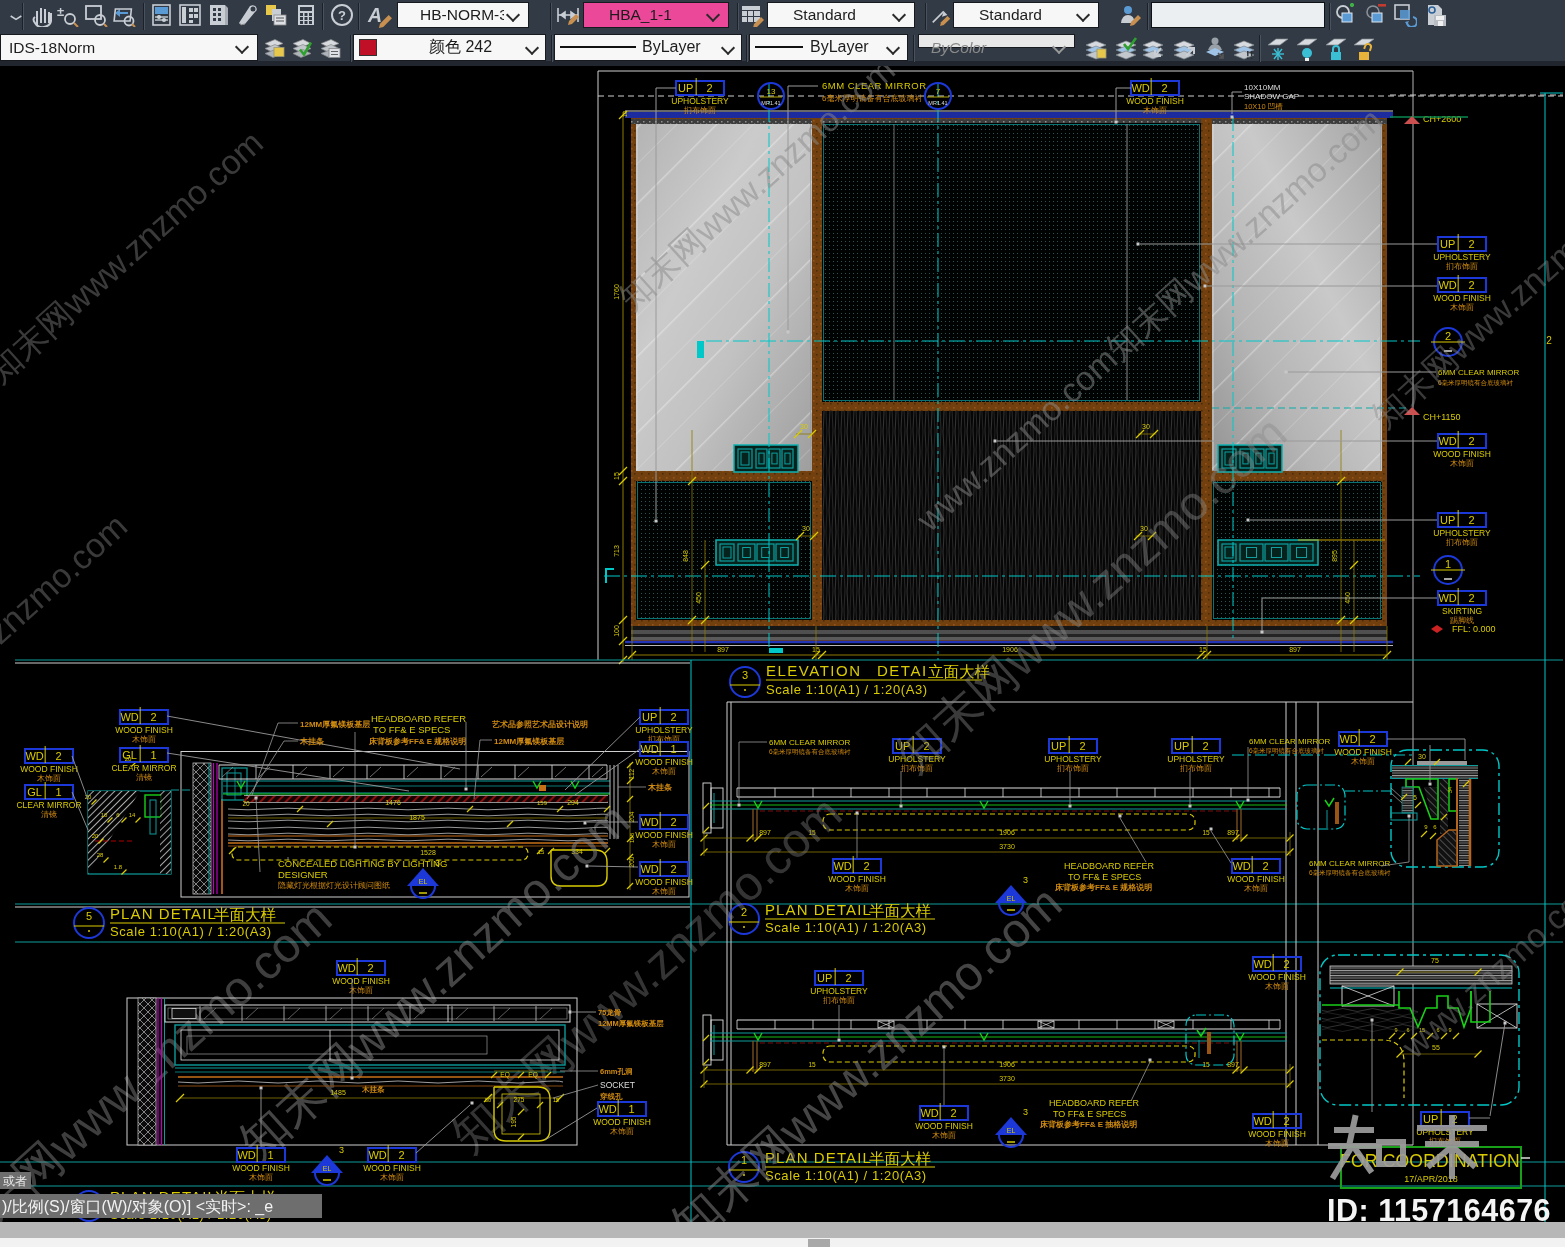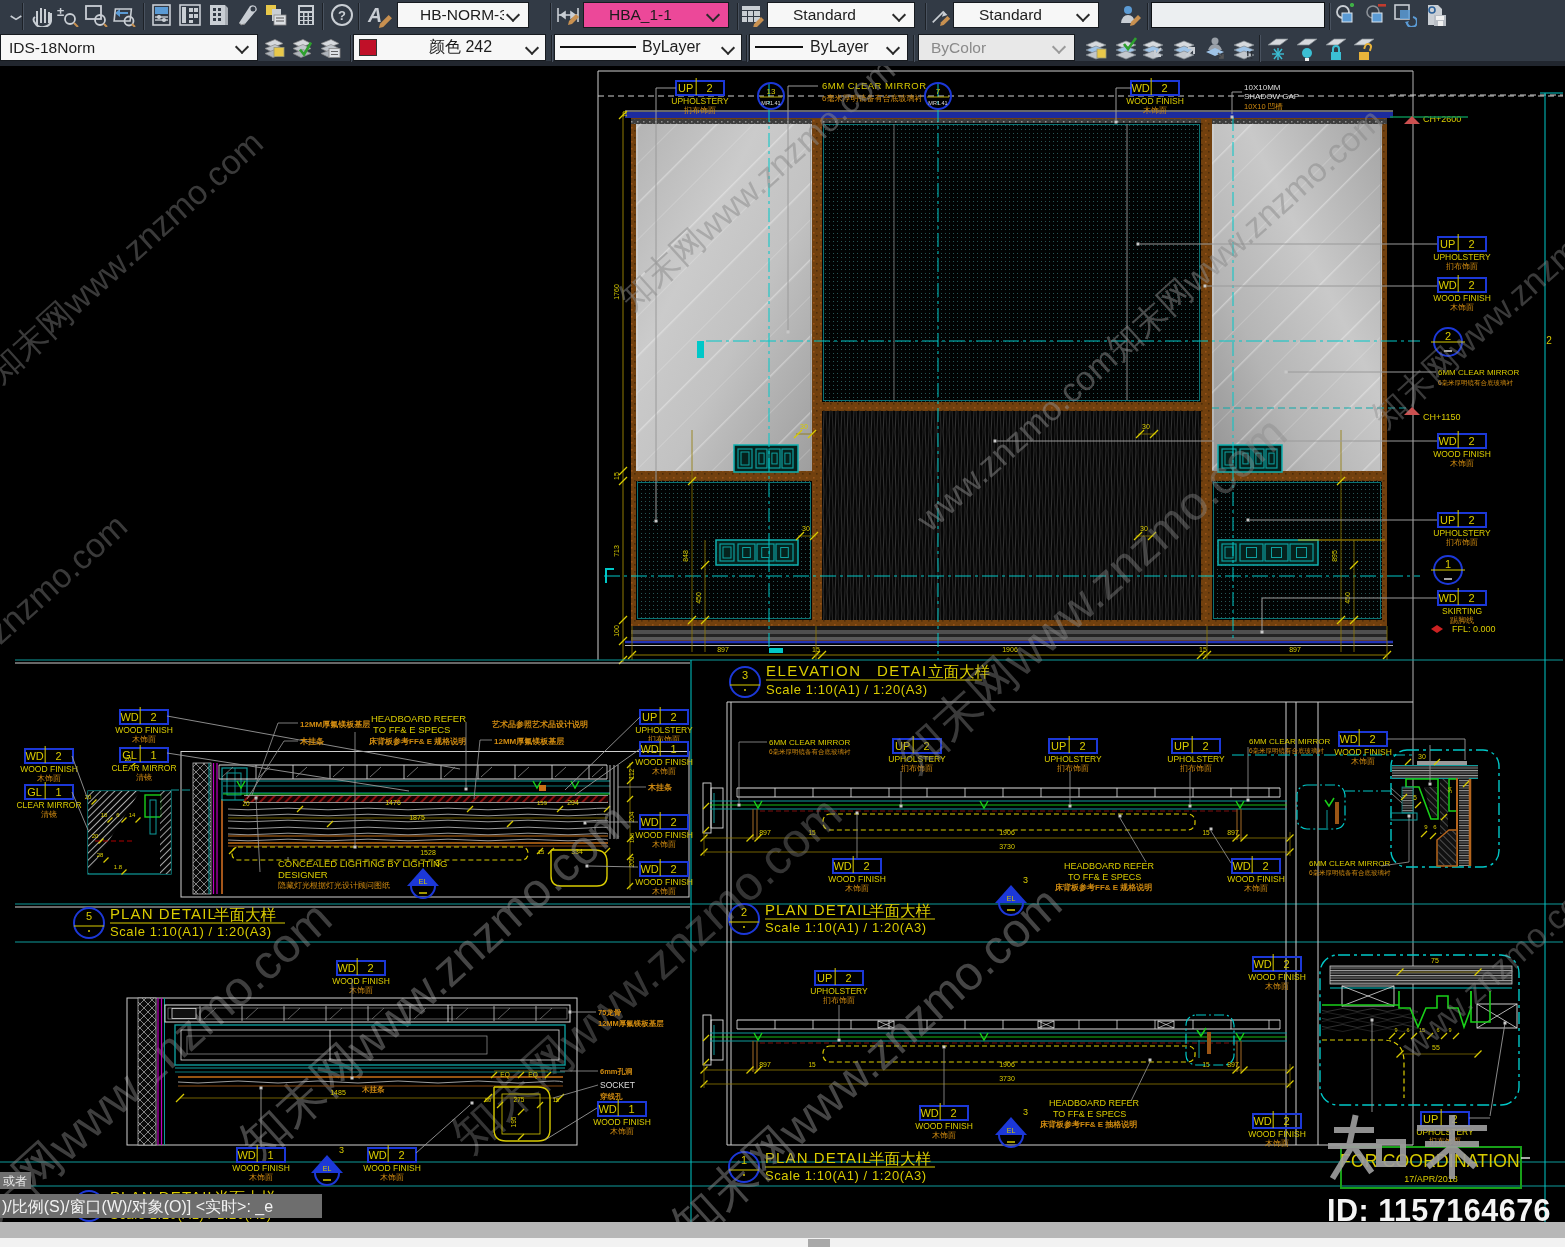--- a/index.html
+++ b/index.html
@@ -1256,21 +1256,21 @@
 <div style="position:absolute;left:642px;top:34px;height:25px;line-height:25px;font-size:16px;color:#1c1c1c;">ByLayer</div>
 <div style="position:absolute;left:723px;top:43px;width:8px;height:8px;border-right:2px solid #2a2a2a;border-bottom:2px solid #2a2a2a;transform:rotate(45deg);"></div>
 <div style="position:absolute;left:746px;top:35px;width:1px;height:27px;background:#1d2127;"></div>
 <div style="position:absolute;left:747px;top:35px;width:1px;height:27px;background:#49525f;"></div>
 <div style="position:absolute;left:749px;top:34px;width:159px;height:27px;background:#f7f7f7;border:1px solid #171b20;box-sizing:border-box;"></div>
 <div style="position:absolute;left:755px;top:46px;width:48px;height:2px;background:#111;"></div>
 <div style="position:absolute;left:810px;top:34px;height:25px;line-height:25px;font-size:16px;color:#1c1c1c;">ByLayer</div>
 <div style="position:absolute;left:888px;top:43px;width:8px;height:8px;border-right:2px solid #2a2a2a;border-bottom:2px solid #2a2a2a;transform:rotate(45deg);"></div>
 <div style="position:absolute;left:913px;top:35px;width:1px;height:27px;background:#1d2127;"></div>
 <div style="position:absolute;left:914px;top:35px;width:1px;height:27px;background:#49525f;"></div>
-<div style="position:absolute;left:918px;top:34px;width:157px;height:27px;background:#e8e8e8;border:1px solid #171b20;box-sizing:border-box;">
+<div style="position:absolute;left:918px;top:34px;width:157px;height:14px;background:#e8e8e8;border:1px solid #171b20;box-sizing:border-box;font-style:italic;">
 <div style="position:absolute;left:12px;top:0;right:24px;height:25px;line-height:25px;font-size:15.5px;color:#8a8a8a;text-align:left;white-space:nowrap;overflow:hidden;">ByColor</div>
 <div style="position:absolute;right:10px;top:7px;width:8px;height:8px;border-right:2px solid #9a9a9a;border-bottom:2px solid #9a9a9a;transform:rotate(45deg);"></div>
 </div>
 <div style="position:absolute;left:1084px;top:35px;width:24px;height:26px;"><svg width="24" height="26" viewBox="0 0 24 24">
         <g stroke="#80868d" stroke-width="0.7">
           <polygon points="2,9 12,5 22,9 12,13" fill="#d7dade"></polygon>
           <polygon points="2,14 12,10 22,14 12,18" fill="#9fc4e8"></polygon>
           <polygon points="2,19 12,15 22,19 12,23" fill="#c2c7cd"></polygon>
         </g>
         <rect x="13" y="13" width="9" height="9" fill="#e8c84a" stroke="#997" stroke-width="0.8"></rect>

